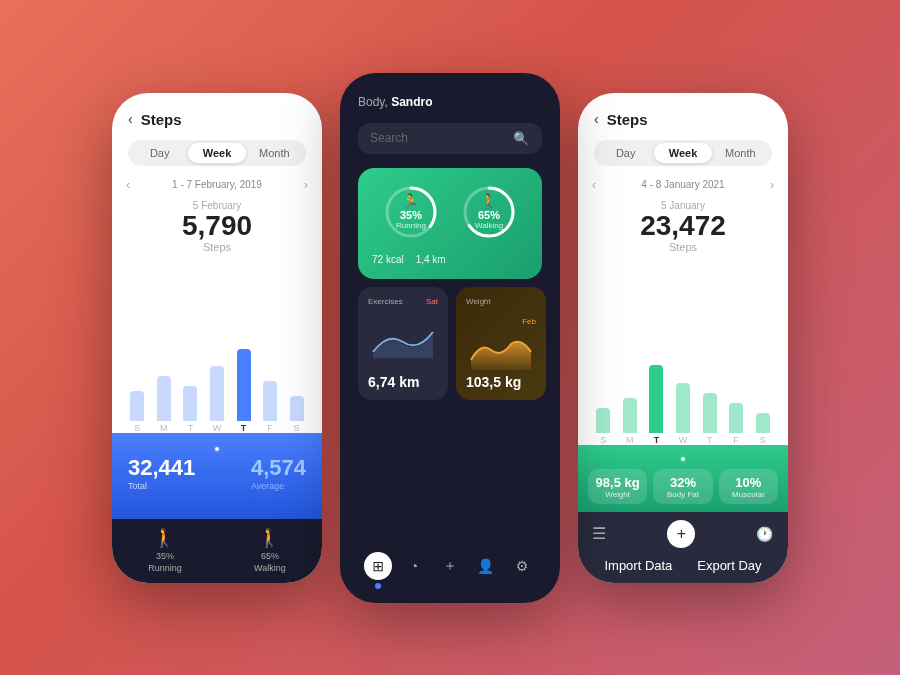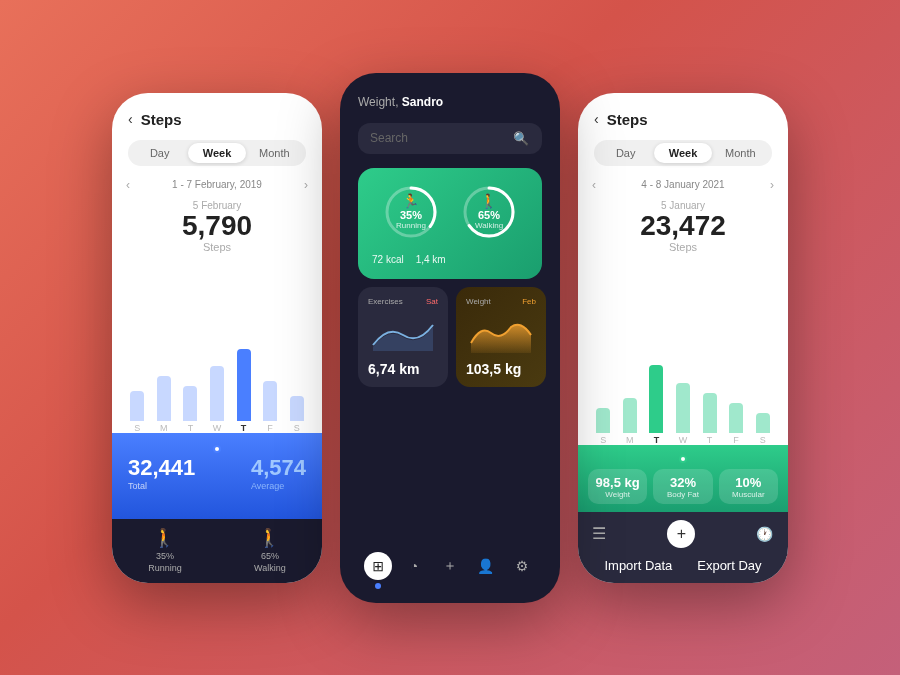--- a/index.html
+++ b/index.html
@@ -302,20 +302,21 @@
     .card-small-label {
       font-size: 8px;
       color: #aaa;
       margin-bottom: 2px;
     }
     .card-small-sat {
       color: #ff6b6b;
     }
     .card-small-feb {
       color: #f0a030;
+      margin-top: 20px;
     }
     .card-value {
       font-size: 14px;
       font-weight: 700;
       color: #fff;
     }
     
     .exercise-visual {
       flex: 1;
       display: flex;
@@ -510,21 +511,21 @@
         <span class="foot-icon">🚶</span>
         <span class="foot-label">65%</span>
         <span class="foot-label">Walking</span>
       </div>
     </div>
   </div>
 
   <div class="phone phone-center">
     <div class="center-header">
       <div class="hello-text">
-        <span>Weight, </span><span class="hello-name">Sandro</span>
+        <span>Body, </span><span class="hello-name">Sandro</span>
       </div>
     </div>
     <div class="search-bar">
       <span class="search-text">Search</span>
       <span class="search-icon">🔍</span>
     </div>
     <div class="cards-grid">
 
       <div class="card-top">
         <div class="circles-row">

